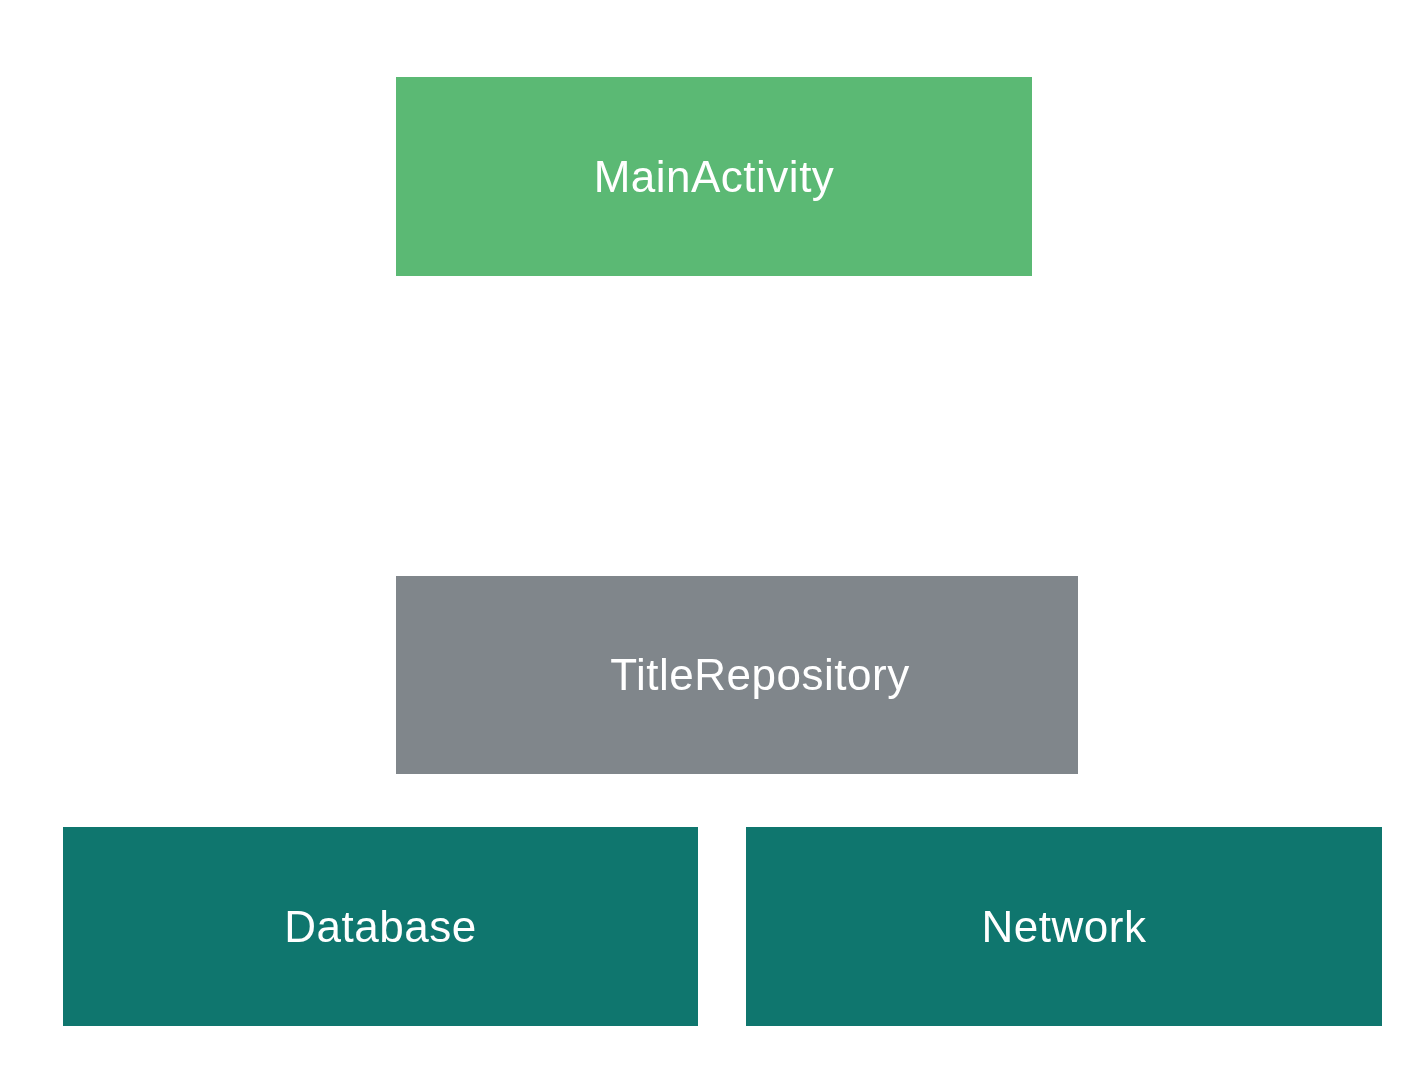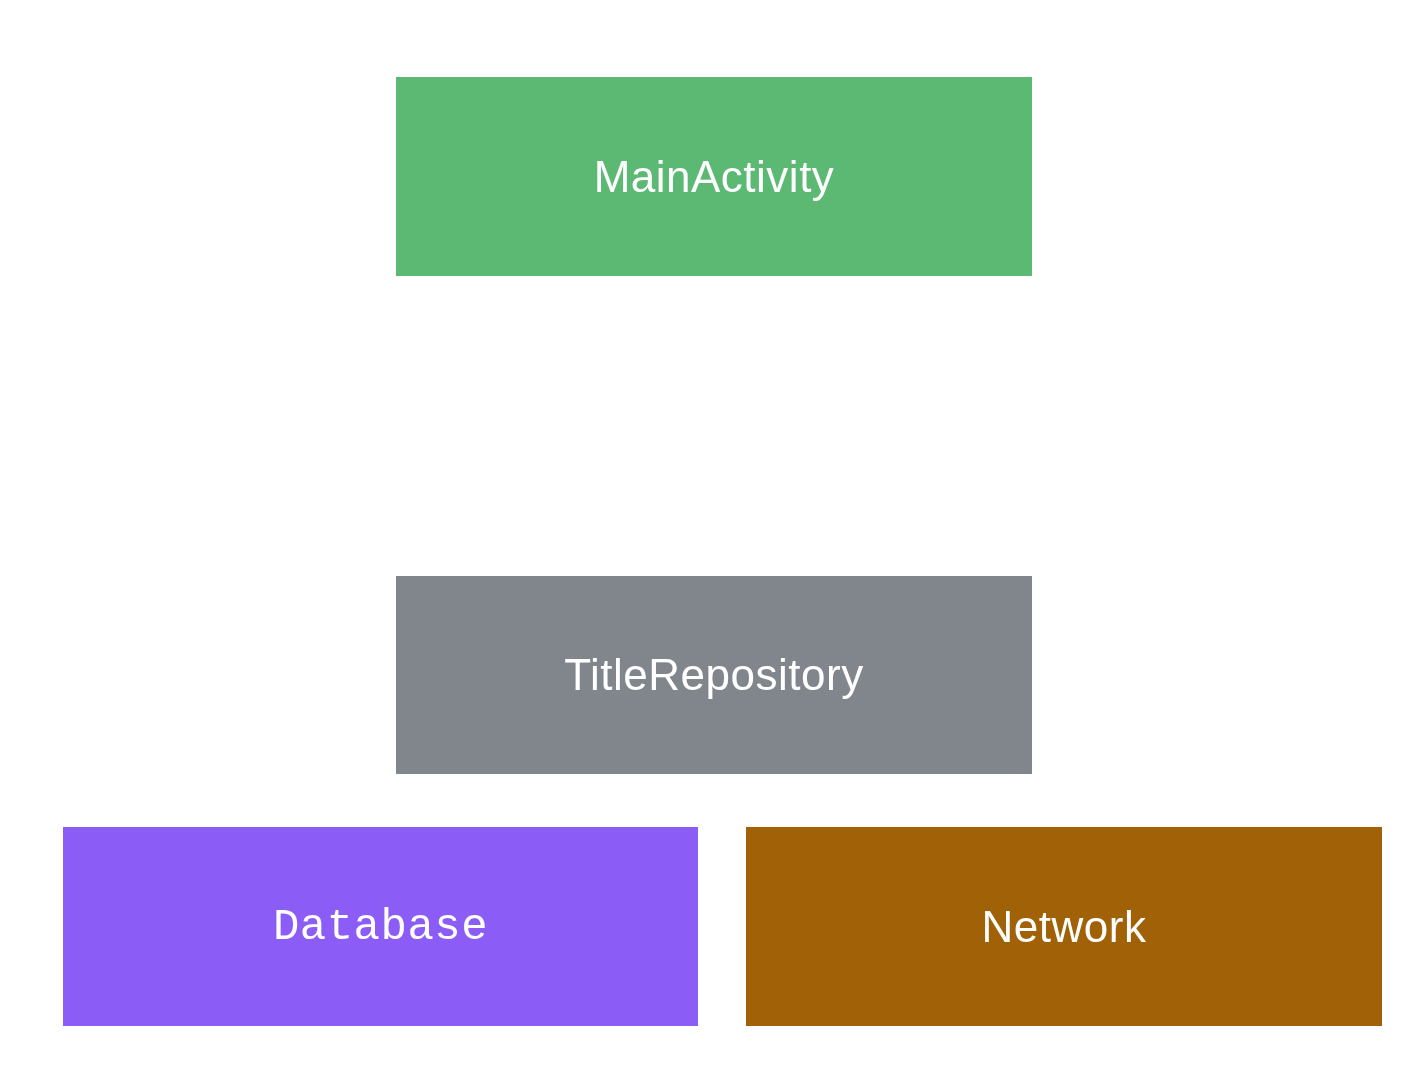--- a/index.html
+++ b/index.html
@@ -39,25 +39,25 @@
 </head>
 <body>
 
 <div class="canvas">
 
   <div class="node node-main-activity" style="background: rgb(91, 185, 116);">
     <span class="node-label">MainActivity</span>
   </div>
 
 
-  <div class="node node-title-repository" style="background: rgb(128, 134, 139);">
+  <div class="node node-title-repository" style="background: rgb(128, 134, 139); padding-left: 46px;">
     <span class="node-label">TitleRepository</span>
   </div>
 
-  <div class="node node-database" style="background: #8b5cf6; font-family: Liberation Mono, monospace;">
+  <div class="node node-database" style="background: #0f766e;">
     <span class="node-label">Database</span>
   </div>
 
-  <div class="node node-network" style="background: #a16207;">
+  <div class="node node-network" style="background: #0f766e;">
     <span class="node-label">Network</span>
   </div>
 
 </div>
 
 </body></html>

